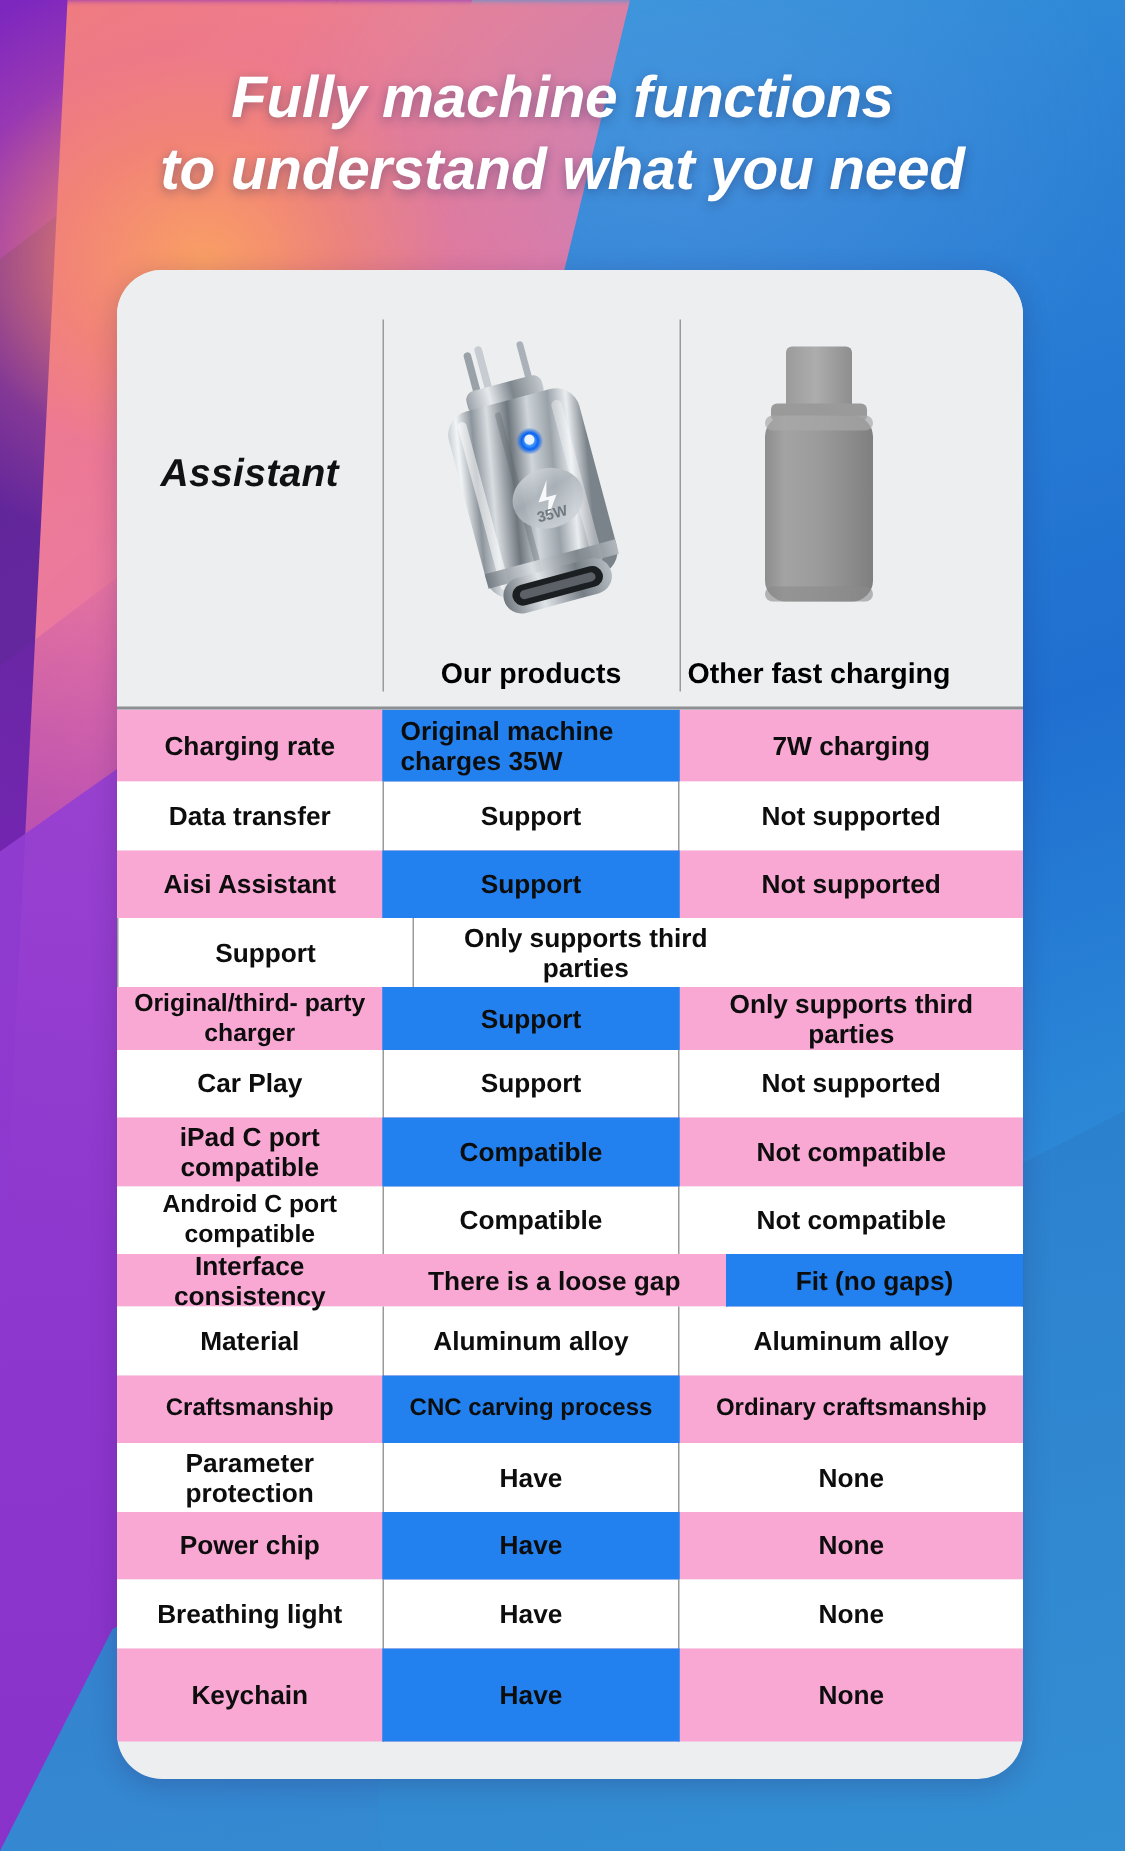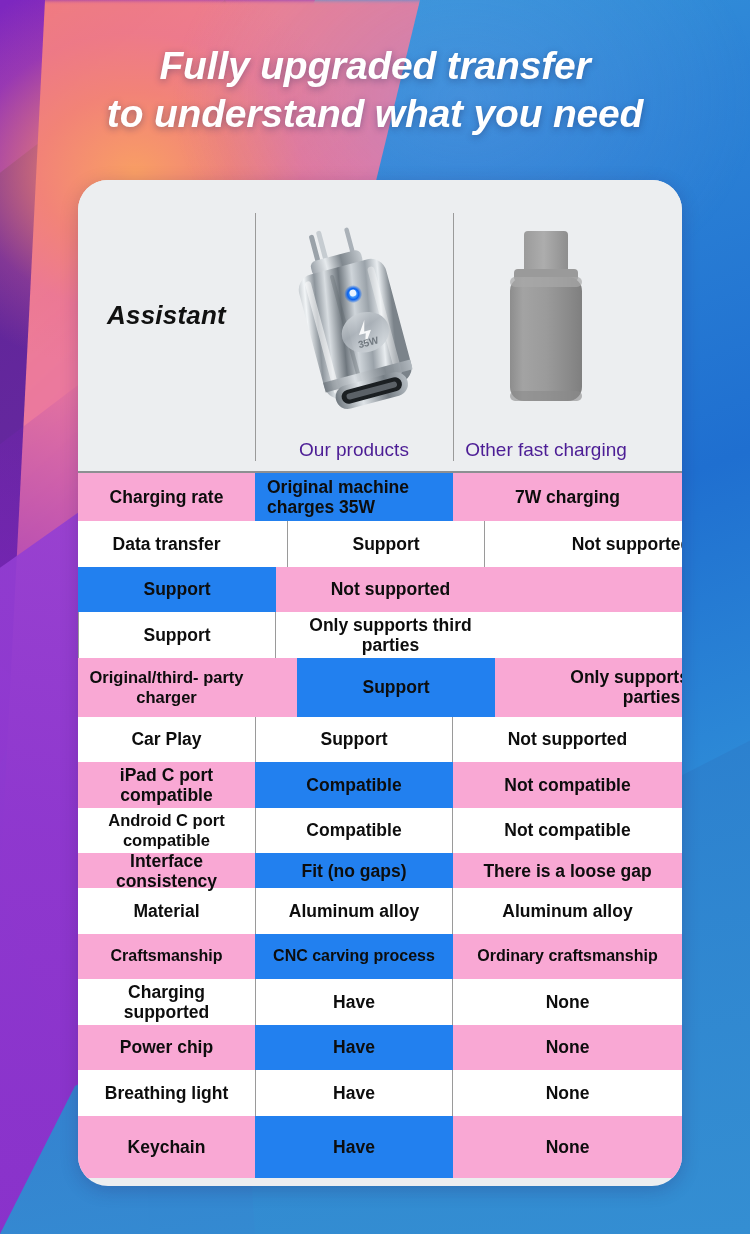--- a/index.html
+++ b/index.html
@@ -128,22 +128,22 @@
     width: 198px;
     display: flex;
     flex-direction: column;
     align-items: center;
     justify-content: flex-end;
     padding-bottom: 12px;
   }
   .hdr-prod.other { width: 186px; }
   .hdr-caption {
     font-size: 19px;
-    font-weight: normal;
-    color: #4c1d95;
+    font-weight: bold;
+    color: #000000;
     margin-top: 6px;
     white-space: nowrap;
   }
   .hdr-divider {
     position: absolute;
     top: 33px;
     bottom: 12px;
     width: 1px;
     background: #9a9a9a;
   }
@@ -214,21 +214,21 @@
   <div class="bg-layer bg-purple-left"></div>
   <div class="bg-layer bg-purple-block"></div>
   <div class="bg-layer bg-pink-band"></div>
   <div class="bg-layer bg-orange"></div>
   <div class="bg-layer bg-violet-bottom"></div>
   <div class="bg-layer bg-purple-sliver"></div>
   <div class="bg-layer bg-blue-lower"></div>
   <div class="bg-layer bg-soft"></div>
 
   <div class="title">
-    <span class="title-line">Fully upgraded transfer</span>
+    <span class="title-line">Fully machine functions</span>
     <span class="title-line">to understand what you need</span>
   </div>
 
   <div class="card">
 
     <div class="card-header">
       <div class="hdr-cell hdr-param">
         <span class="hdr-param-text">Assistant</span>
       </div>
 
@@ -336,34 +336,35 @@
       <div class="hdr-divider d2"></div>
       <div class="hdr-bottom-line"></div>
     </div>
 
     <div class="table" id="table-body">
         <div class="row alt" style="height: 48px;">
           <div class="cell c-param">Charging rate</div>
           <div class="cell c-ours left-align">Original machine charges 35W</div>
           <div class="cell c-other">7W charging</div>
         </div>
-        <div class="row" style="height: 45.5px; gap: 32px;">
+        <div class="row" style="height: 45.5px;">
           <div class="cell c-param">Data transfer</div>
           <div class="cell c-ours">Support</div>
           <div class="cell c-other">Not supported</div>
         </div>
         <div class="row alt" style="height: 45.5px;">
+          <div class="cell c-param">Aisi Assistant</div>
           <div class="cell c-ours">Support</div>
           <div class="cell c-other">Not supported</div>
         </div>
         <div class="row" style="height: 45.5px;">
           <div class="cell c-ours">Support</div>
           <div class="cell c-other">Only supports third parties</div>
         </div>
-        <div class="row alt" style="height: 59px; gap: 42px;">
+        <div class="row alt" style="height: 42px;">
           <div class="cell c-param small">Original/third- party charger</div>
           <div class="cell c-ours">Support</div>
           <div class="cell c-other">Only supports third parties</div>
         </div>
         <div class="row" style="height: 45.5px;">
           <div class="cell c-param">Car Play</div>
           <div class="cell c-ours">Support</div>
           <div class="cell c-other">Not supported</div>
         </div>
         <div class="row alt" style="height: 45.5px;">
@@ -371,35 +372,35 @@
           <div class="cell c-ours">Compatible</div>
           <div class="cell c-other">Not compatible</div>
         </div>
         <div class="row" style="height: 45.5px;">
           <div class="cell c-param small">Android C port compatible</div>
           <div class="cell c-ours">Compatible</div>
           <div class="cell c-other">Not compatible</div>
         </div>
         <div class="row alt" style="height: 35px;">
           <div class="cell c-param">Interface consistency</div>
+          <div class="cell c-other">There is a loose gap</div>
           <div class="cell c-ours">Fit (no gaps)</div>
-          <div class="cell c-other">There is a loose gap</div>
         </div>
         <div class="row" style="height: 45.5px;">
           <div class="cell c-param">Material</div>
           <div class="cell c-ours">Aluminum alloy</div>
           <div class="cell c-other">Aluminum alloy</div>
         </div>
         <div class="row alt" style="height: 45.5px;">
           <div class="cell c-param tiny">Craftsmanship</div>
           <div class="cell c-ours tiny">CNC carving process</div>
           <div class="cell c-other tiny">Ordinary craftsmanship</div>
         </div>
         <div class="row" style="height: 45.5px;">
-          <div class="cell c-param">Charging supported</div>
+          <div class="cell c-param">Parameter protection</div>
           <div class="cell c-ours">Have</div>
           <div class="cell c-other">None</div>
         </div>
         <div class="row alt" style="height: 45.5px;">
           <div class="cell c-param">Power chip</div>
           <div class="cell c-ours">Have</div>
           <div class="cell c-other">None</div>
         </div>
         <div class="row" style="height: 45.5px;">
           <div class="cell c-param">Breathing light</div>

